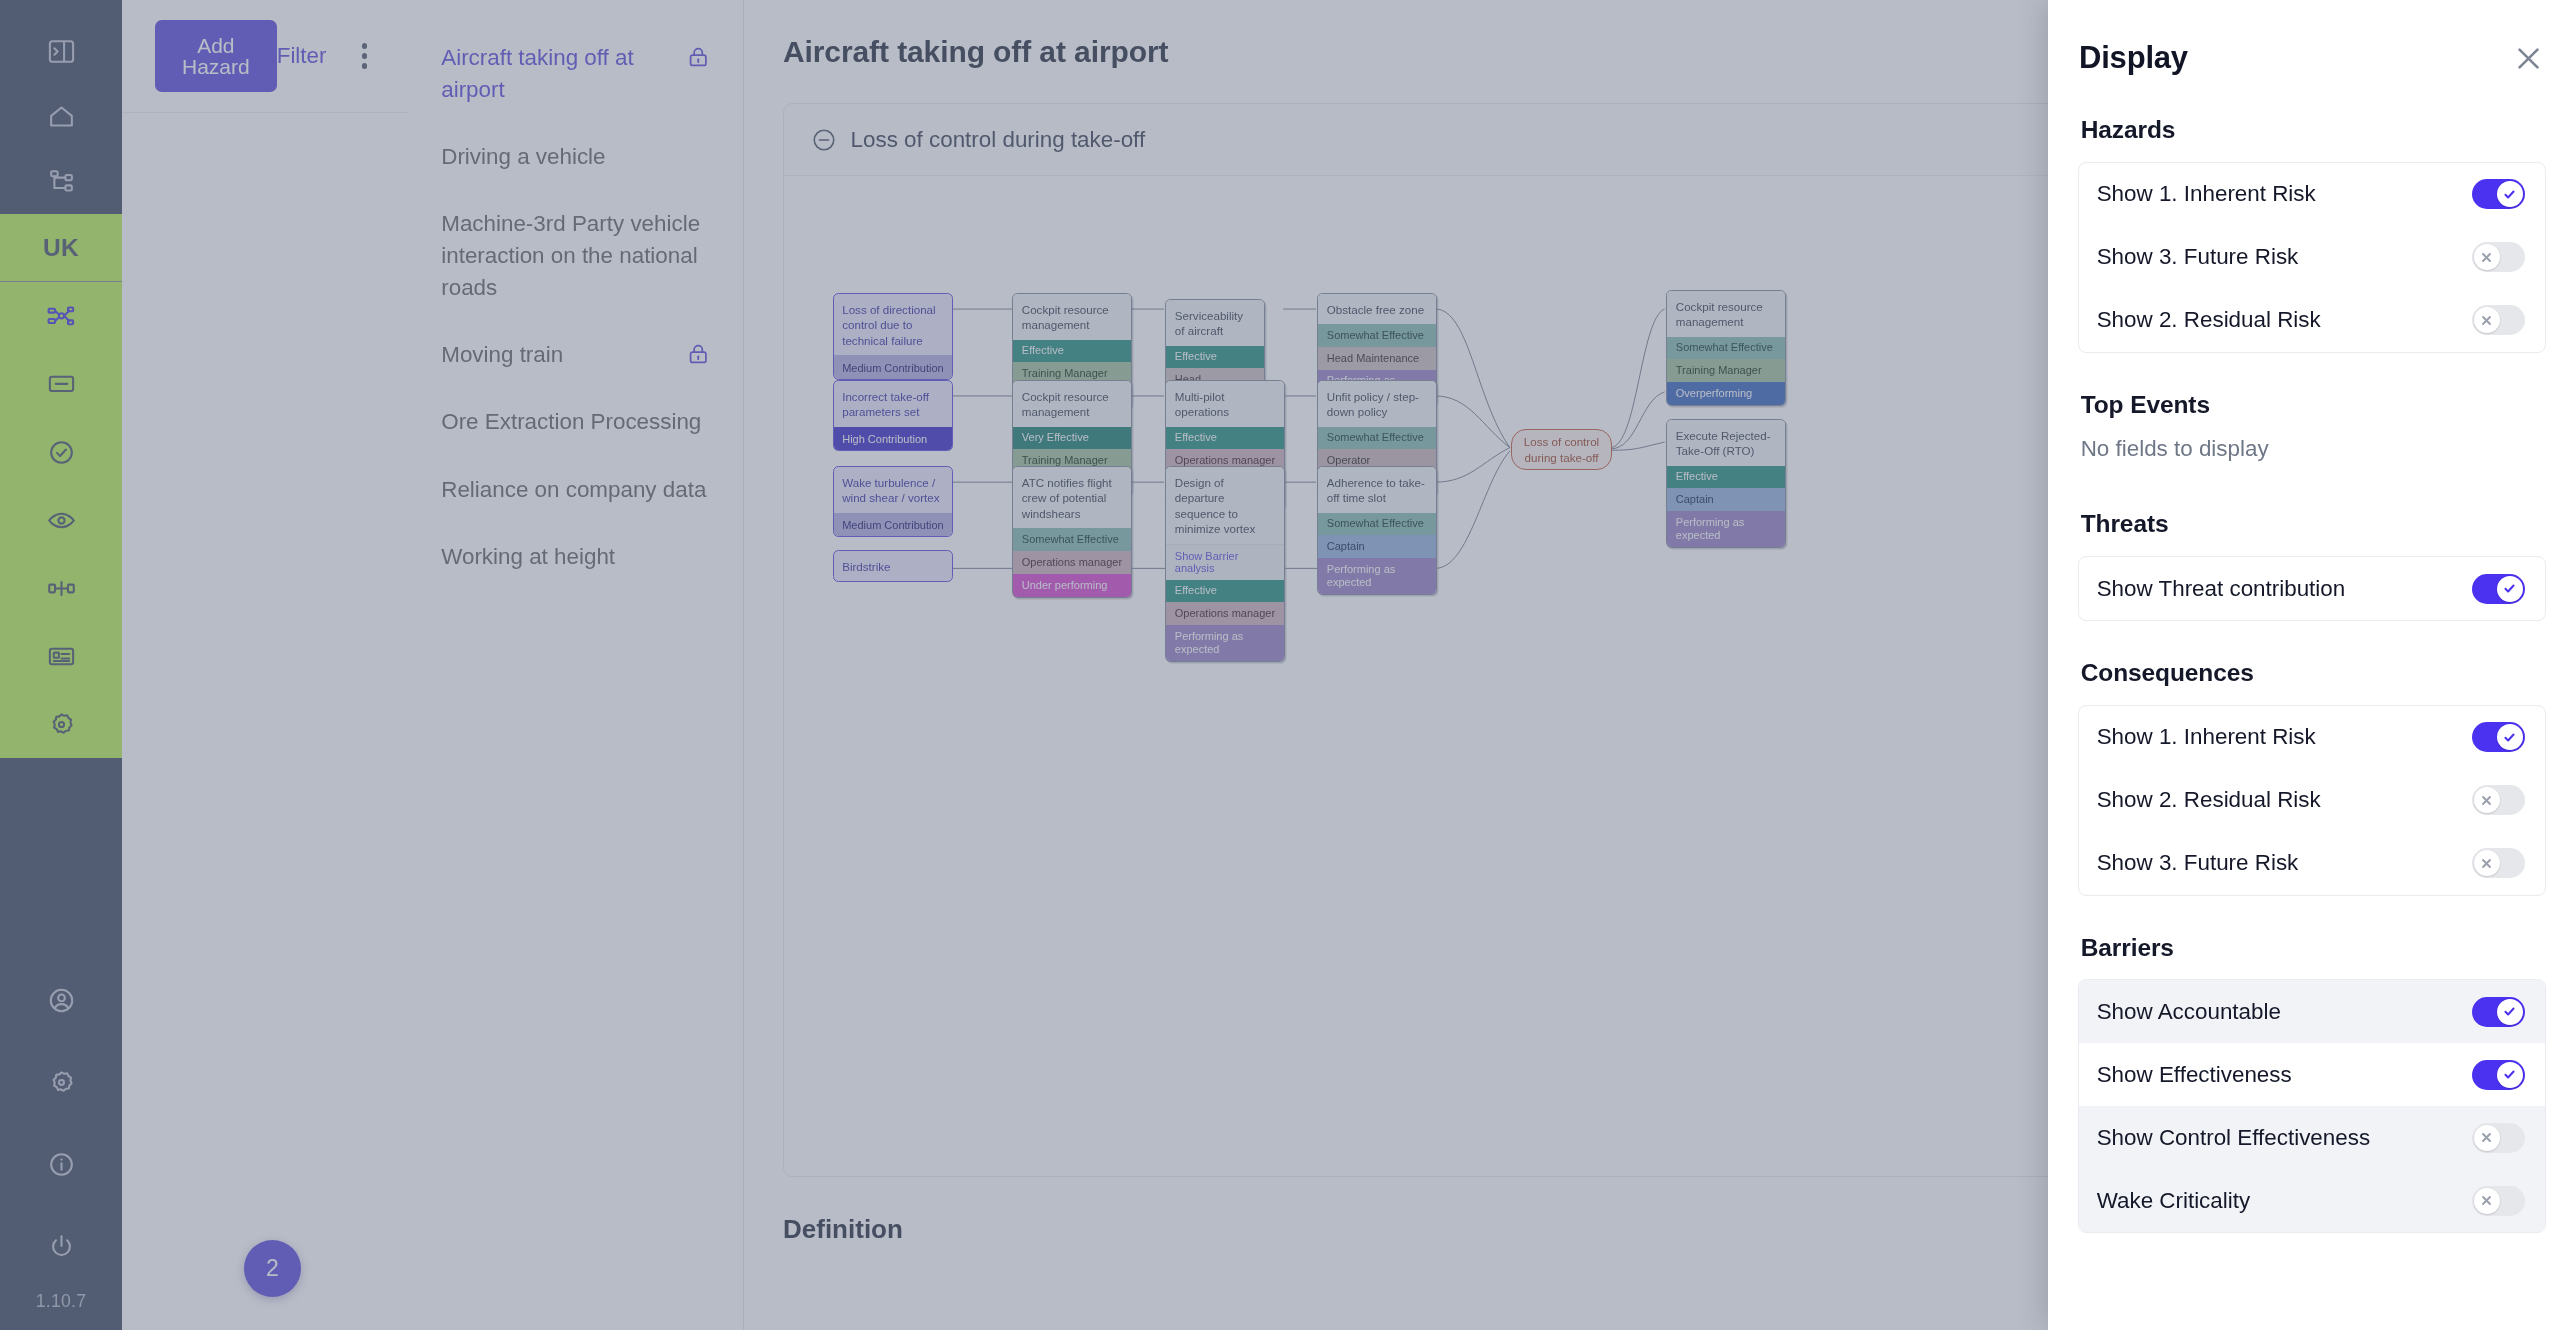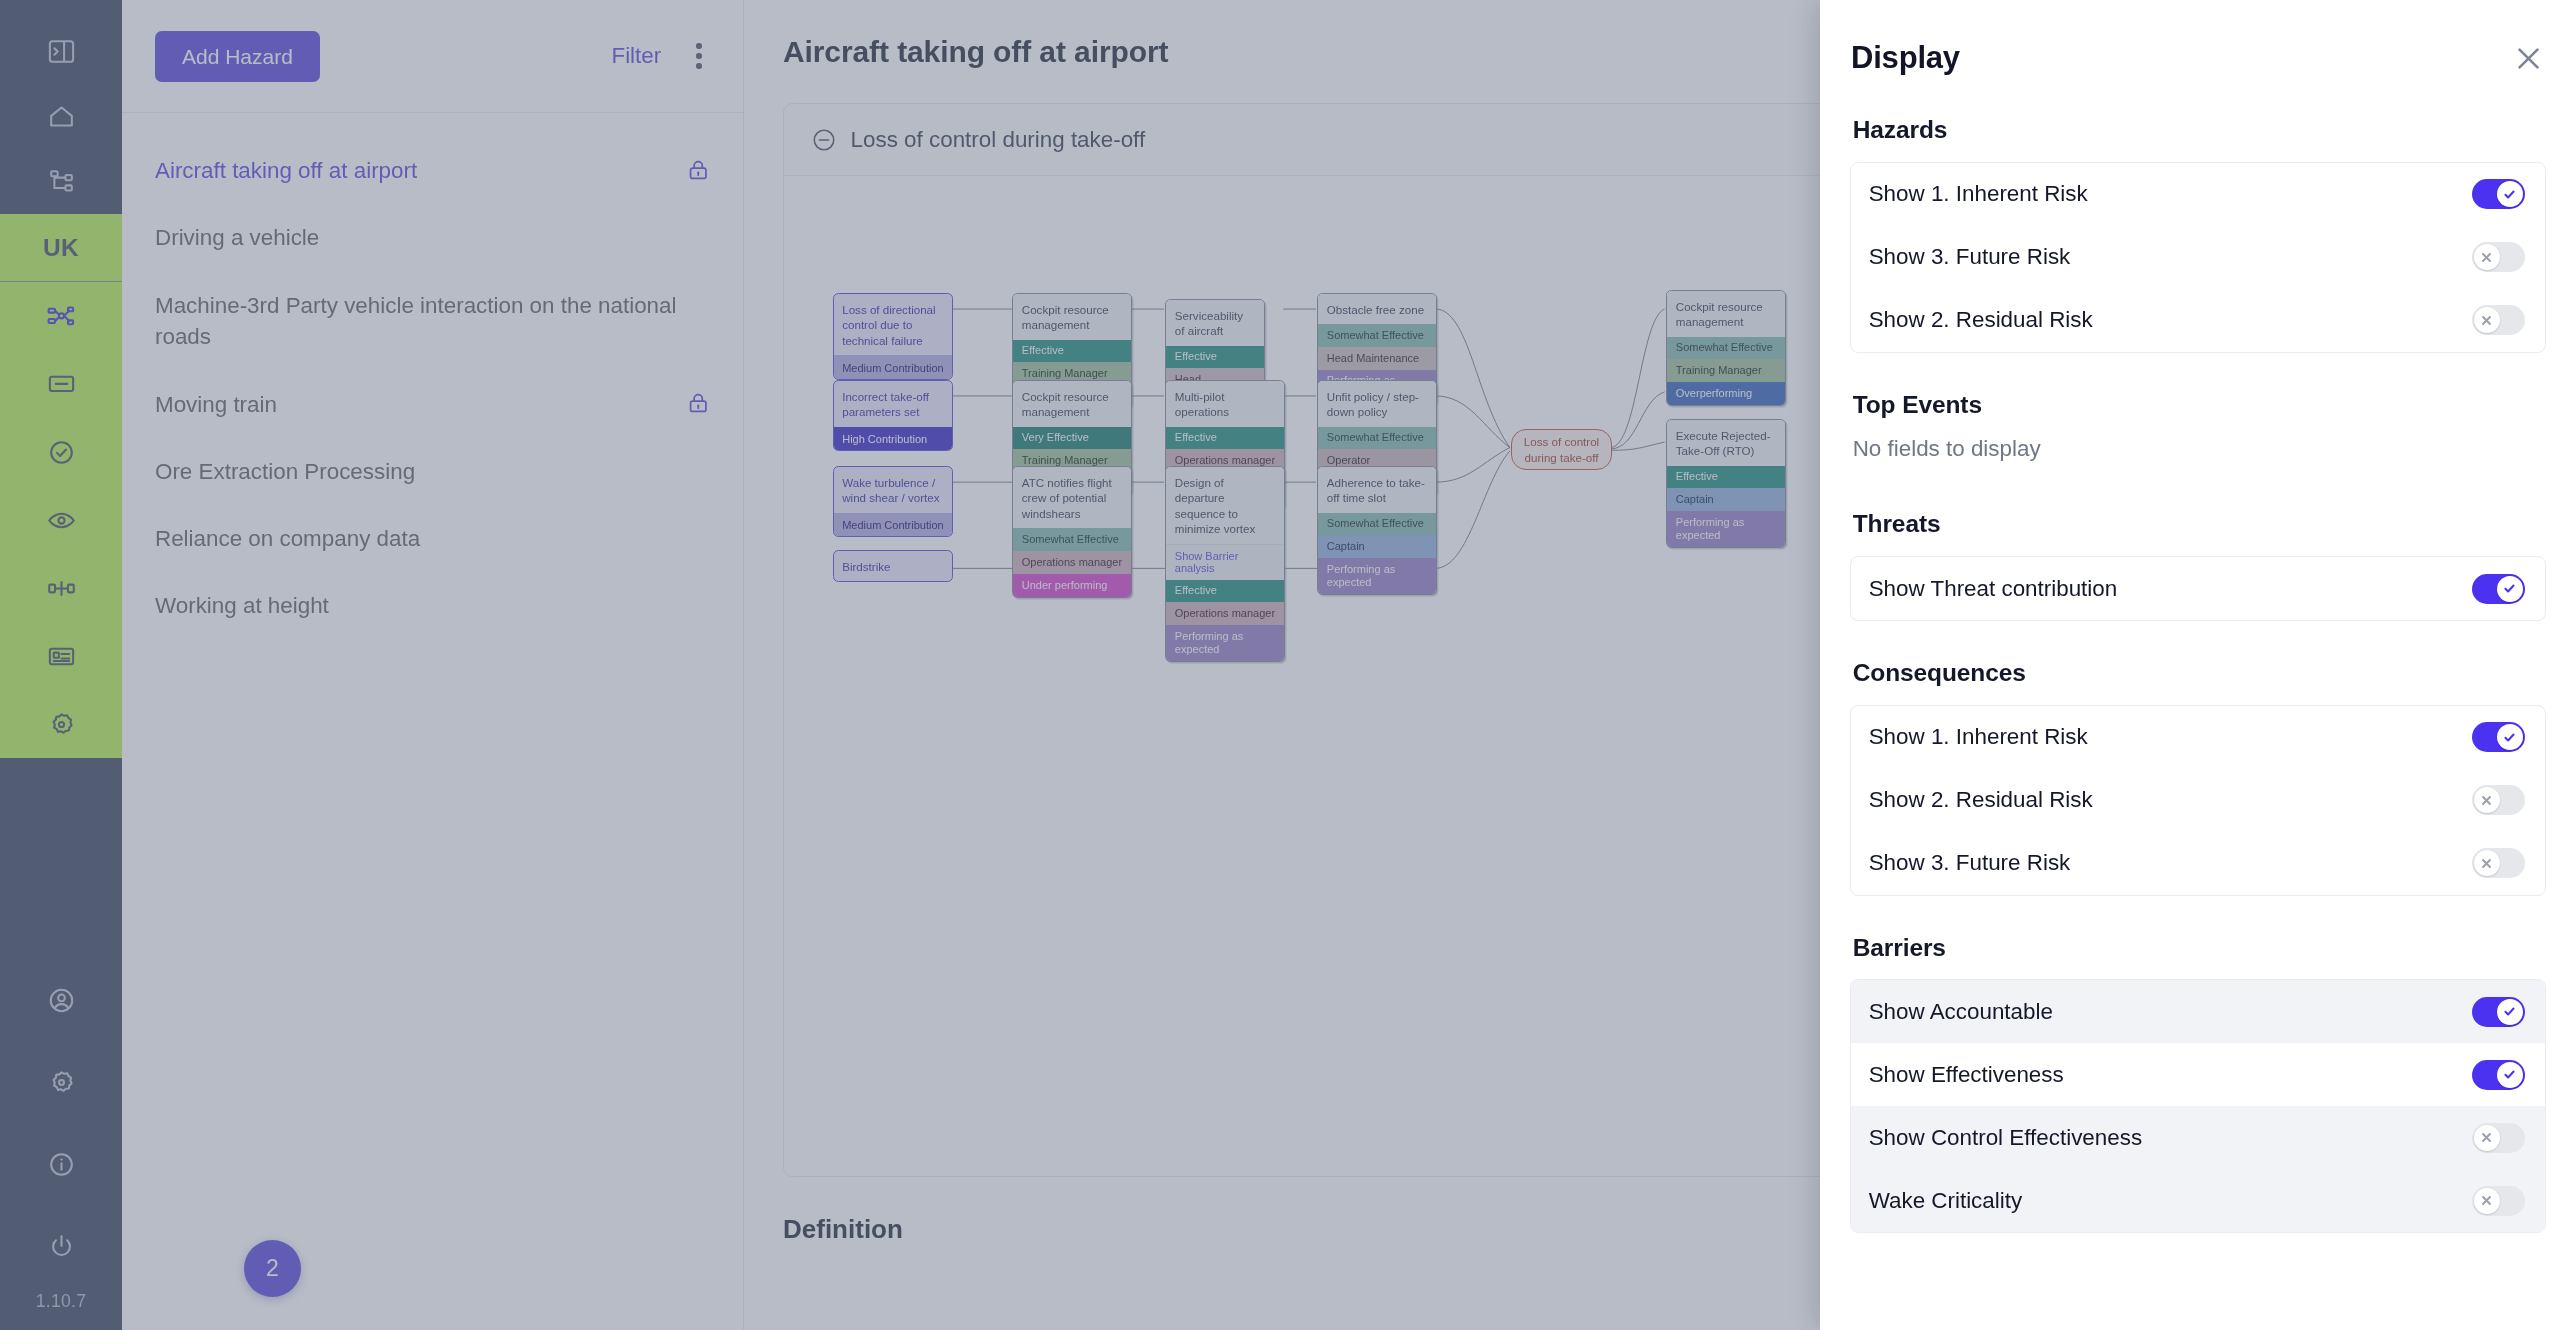--- a/index.html
+++ b/index.html
@@ -39,21 +39,21 @@
   .rail-mid .rail-icon { color:#5b6477; height: 68px; }
   .rail-mid .rail-icon.active { color:#5a4ae3; }
   .rail-bottom { margin-top:auto; width:102px; display:flex; flex-direction:column; align-items:center; padding-bottom:17.7px; }
   .rail-bottom .rail-icon { height: 82px; color:#c6ccd8; }
   .rail-version { color:#b9c0cd; font-size: 17.7px; letter-spacing:0.2px; padding-top: 4.1px; }
 
   
   .hazard-panel {
     width: 622px; flex: 0 0 622px;
     background:#ffffff; border-right:0.7px solid #e6e8ee;
-    display:flex; flex-direction:column; position:relative;
+    display:flex; flex-direction:row; position:relative;
   }
   .hazard-toolbar {
     height: 113px; flex:0 0 113px;
     display:flex; align-items:center; padding: 0 33px 0 33px;
     border-bottom: 0.7px solid #eceef3;
   }
   .btn-add-hazard {
     background:#6c5ce0; color:#fff; border:none; border-radius: 6.8px;
     font-size: 21px; font-weight: 500; padding: 15px 27px; cursor:pointer;
     font-family: inherit; line-height:1;
@@ -133,21 +133,21 @@
   }
   svg.link-svg { position:absolute; left:0; top:0; width:100%; height:100%; pointer-events:none; overflow:visible; }
 
   .definition-section { padding: 37px 0 0 39px; font-size: 26px; font-weight:700; color:#3c4354; }
 
   
   #scrim { position:absolute; inset:0; background: rgba(86,96,118,.42); z-index: 40; }
 
   
   #display-panel {
-    position:absolute; top:0; right:0; width: 756px; height: 1330px;
+    position:absolute; top:0; right:0; width: 528px; height: 1330px;
     background:#ffffff; z-index: 50;
     box-shadow: -4.1px 0 27px rgba(25,30,50,.18);
     display:flex; flex-direction:column; overflow:hidden;
   }
   .dp-header {
     display:flex; align-items:center; padding: 0 31px; height: 116px; flex:0 0 116px;
   }
   .dp-title { font-size: 31px; font-weight: 700; color:#121526; letter-spacing:-0.2px; }
   .dp-close { margin-left:auto; width:33px; height:33px; color:#7c8494; cursor:pointer; }
   .dp-close svg { width:100%; height:100%; display:block; }

